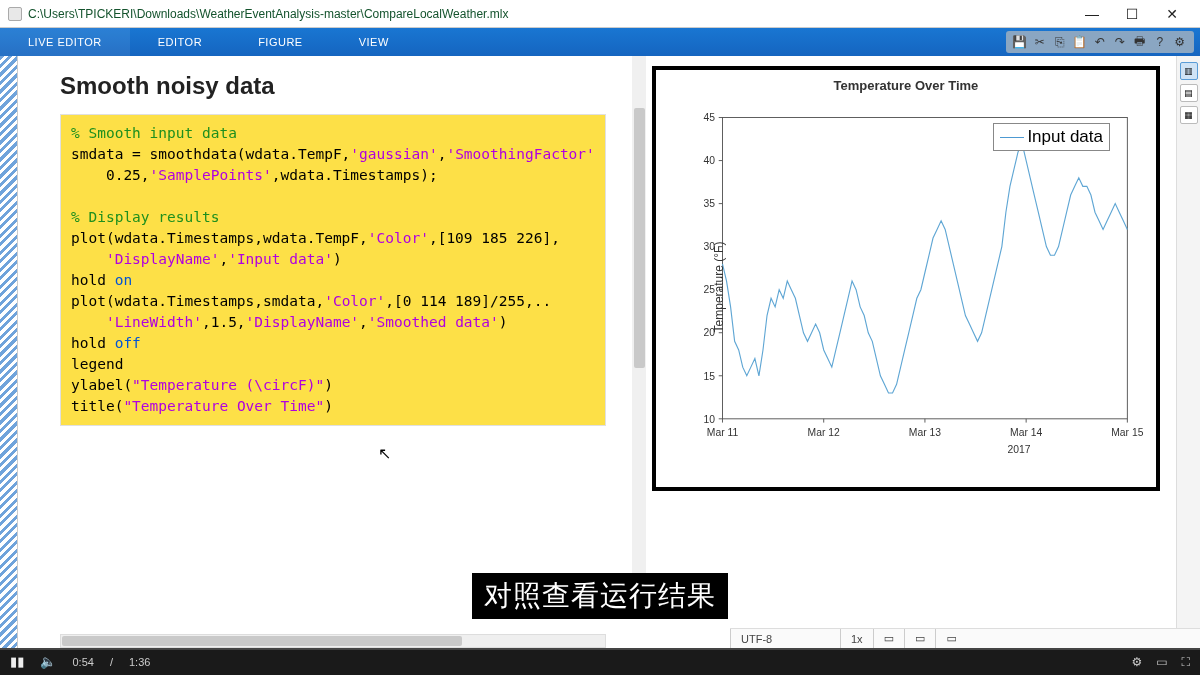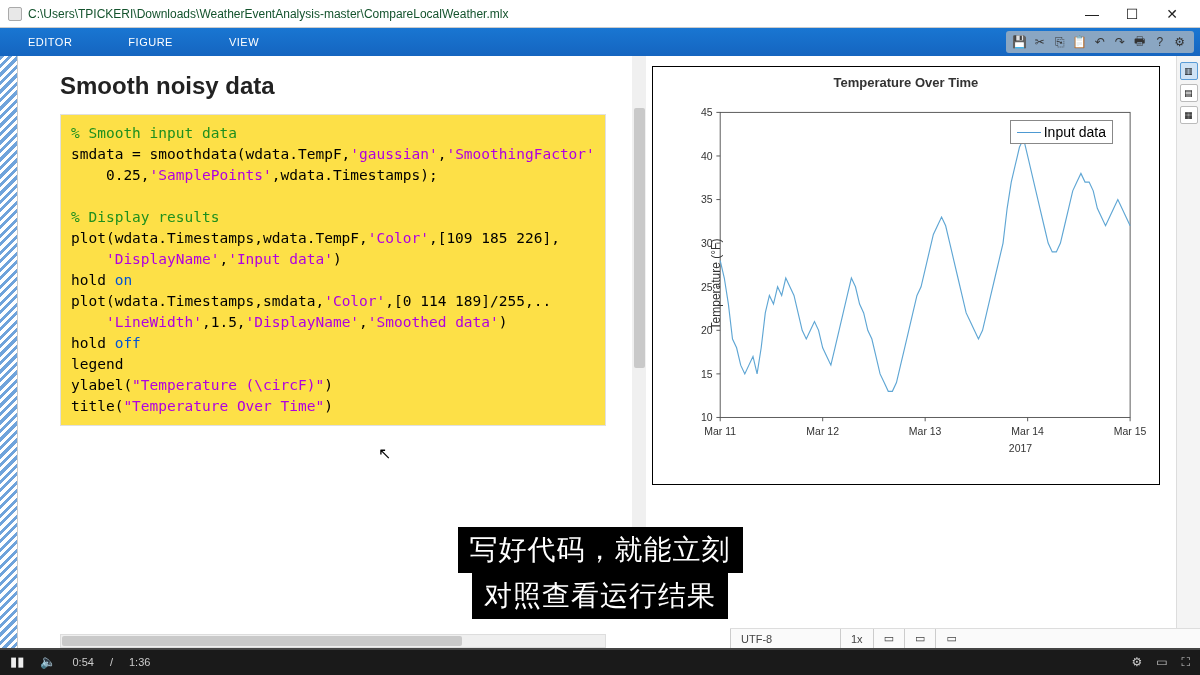--- a/index.html
+++ b/index.html
@@ -29,25 +29,25 @@
 .c-comment { color: #1e8f1e; }
 .c-string { color: #b000e0; }
 .c-keyword { color: #0053d6; }
 .vscroll { position: absolute; right: 0; top: 0; bottom: 18px; width: 14px; background: #f0f0f0; }
 .vthumb { position: absolute; right: 1px; width: 11px; background: #c9c9c9; border-radius: 2px; }
 .hscroll { height: 14px; background: #efefef; margin: 2px 40px 0 42px; border: 1px solid #ddd; position: relative; }
 .hthumb { position: absolute; left: 1px; top: 1px; height: 10px; width: 400px; background: #c9c9c9; border-radius: 2px; }
 .cursor-arrow { position: absolute; font-size: 16px; color: #000; pointer-events: none; }
 
 .output-pane { flex: 1; background: #fff; padding: 10px 16px 0 6px; position: relative; }
-.chart-box { border: 1px solid #000000; padding: 8px 10px 10px; background: #fff; }
+.chart-box { border: 4px solid #000000; padding: 8px 10px 10px; background: #fff; }
 .chart-title { text-align: center; font-size: 13px; font-weight: bold; color: #333; margin-bottom: 4px; }
 .plot-area { position: relative; height: 380px; }
 .plot-svg { width: 100%; height: 100%; }
-.legend-box { position: absolute; right: 36px; top: 26px; background: #fff; border: 1px solid #888; font-size: 14px; padding: 3px 6px; display: flex; align-items: center; gap: 3px; }
+.legend-box { position: absolute; right: 36px; top: 26px; background: #fff; border: 1px solid #888; font-size: 17px; padding: 3px 6px; display: flex; align-items: center; gap: 3px; }
 .legend-line { width: 24px; height: 0; border-top: 1.5px solid #4d99d2; }
 .ylabel { position: absolute; left: 8px; top: 50%; transform: translateY(-50%) rotate(-90deg); transform-origin: center; font-size: 12px; color: #333; }
 
 .right-rail { width: 24px; background: #f4f4f4; border-left: 1px solid #ddd; display: flex; flex-direction: column; align-items: center; gap: 4px; padding-top: 6px; }
 .rail-btn { width: 18px; height: 18px; background: #fff; border: 1px solid #bbb; border-radius: 2px; font-size: 9px; display: flex; align-items: center; justify-content: center; }
 .rail-btn.active { background: #cfe3f5; border-color: #5a9cd6; }
 
 .status-bar { position: absolute; bottom: 27px; left: 0; right: 0; height: 0; }
 .status-strip { position: absolute; bottom: 0; right: 0; width: 470px; height: 20px; display: flex; align-items: center; font-size: 11px; color: #444; border-top: 1px solid #ddd; background: #fafafa; }
 .status-cell { border-left: 1px solid #ccc; padding: 0 10px; height: 100%; display: flex; align-items: center; }
@@ -69,20 +69,21 @@
   <div class="titlebar-icon"></div>
   <div class="titlebar-path">C:\Users\TPICKERI\Downloads\WeatherEventAnalysis-master\CompareLocalWeather.mlx</div>
   <div class="win-controls">
     <div class="win-btn">—</div>
     <div class="win-btn">☐</div>
     <div class="win-btn">✕</div>
   </div>
 </div>
 
 <div class="toolstrip">
+  <div class="tool-tab active">LIVE EDITOR</div>
   <div class="tool-tab">EDITOR</div>
   <div class="tool-tab">FIGURE</div>
   <div class="tool-tab">VIEW</div>
   <div class="tool-spacer"></div>
   <div class="tool-icons">
     <div class="tool-sm-icon">💾</div>
     <div class="tool-sm-icon">✂</div>
     <div class="tool-sm-icon">⎘</div>
     <div class="tool-sm-icon">📋</div>
     <div class="tool-sm-icon">↶</div>
@@ -178,21 +179,20 @@
 <div class="status-strip">
   <div class="status-cell" style="width:110px;text-align:center;">UTF-8</div>
   <div class="status-cell">1x</div>
   <div class="status-cell">▭</div>
   <div class="status-cell">▭</div>
   <div class="status-cell">▭</div>
 </div>
 </div>
 
 <div class="caption-layer">
-  <div class="caption-line">写好代码，就能立刻</div>
   <div class="caption-line">对照查看运行结果</div>
 </div>
 
 <div class="player-bar">
   <div class="progress-line"></div>
   <span class="pbtn">▮▮</span>
   <span class="pbtn">🔈</span>
   <span>0:54</span>
   <span>/</span>
   <span>1:36</span>

